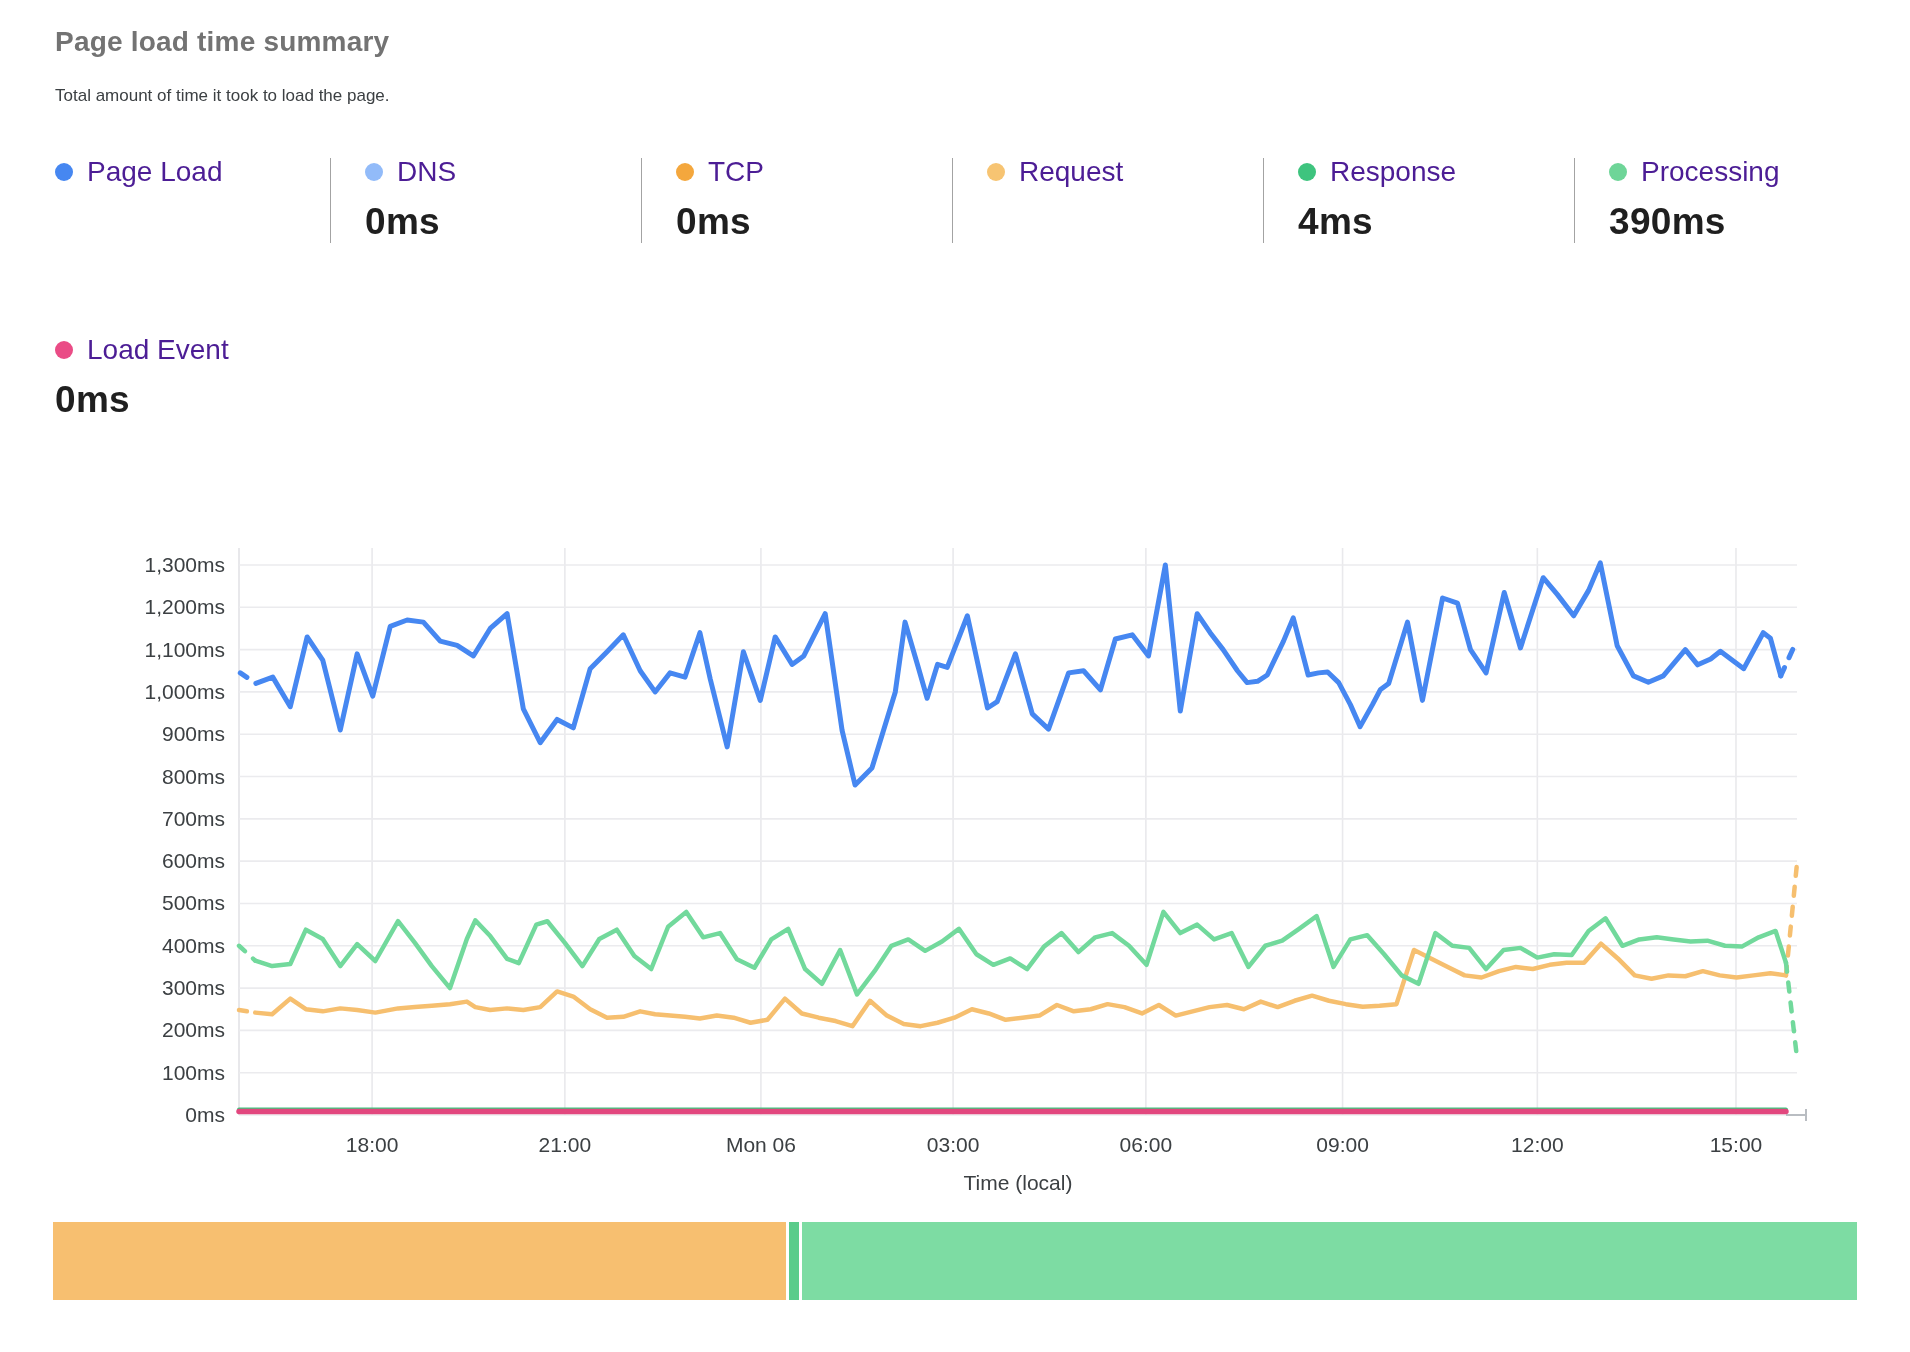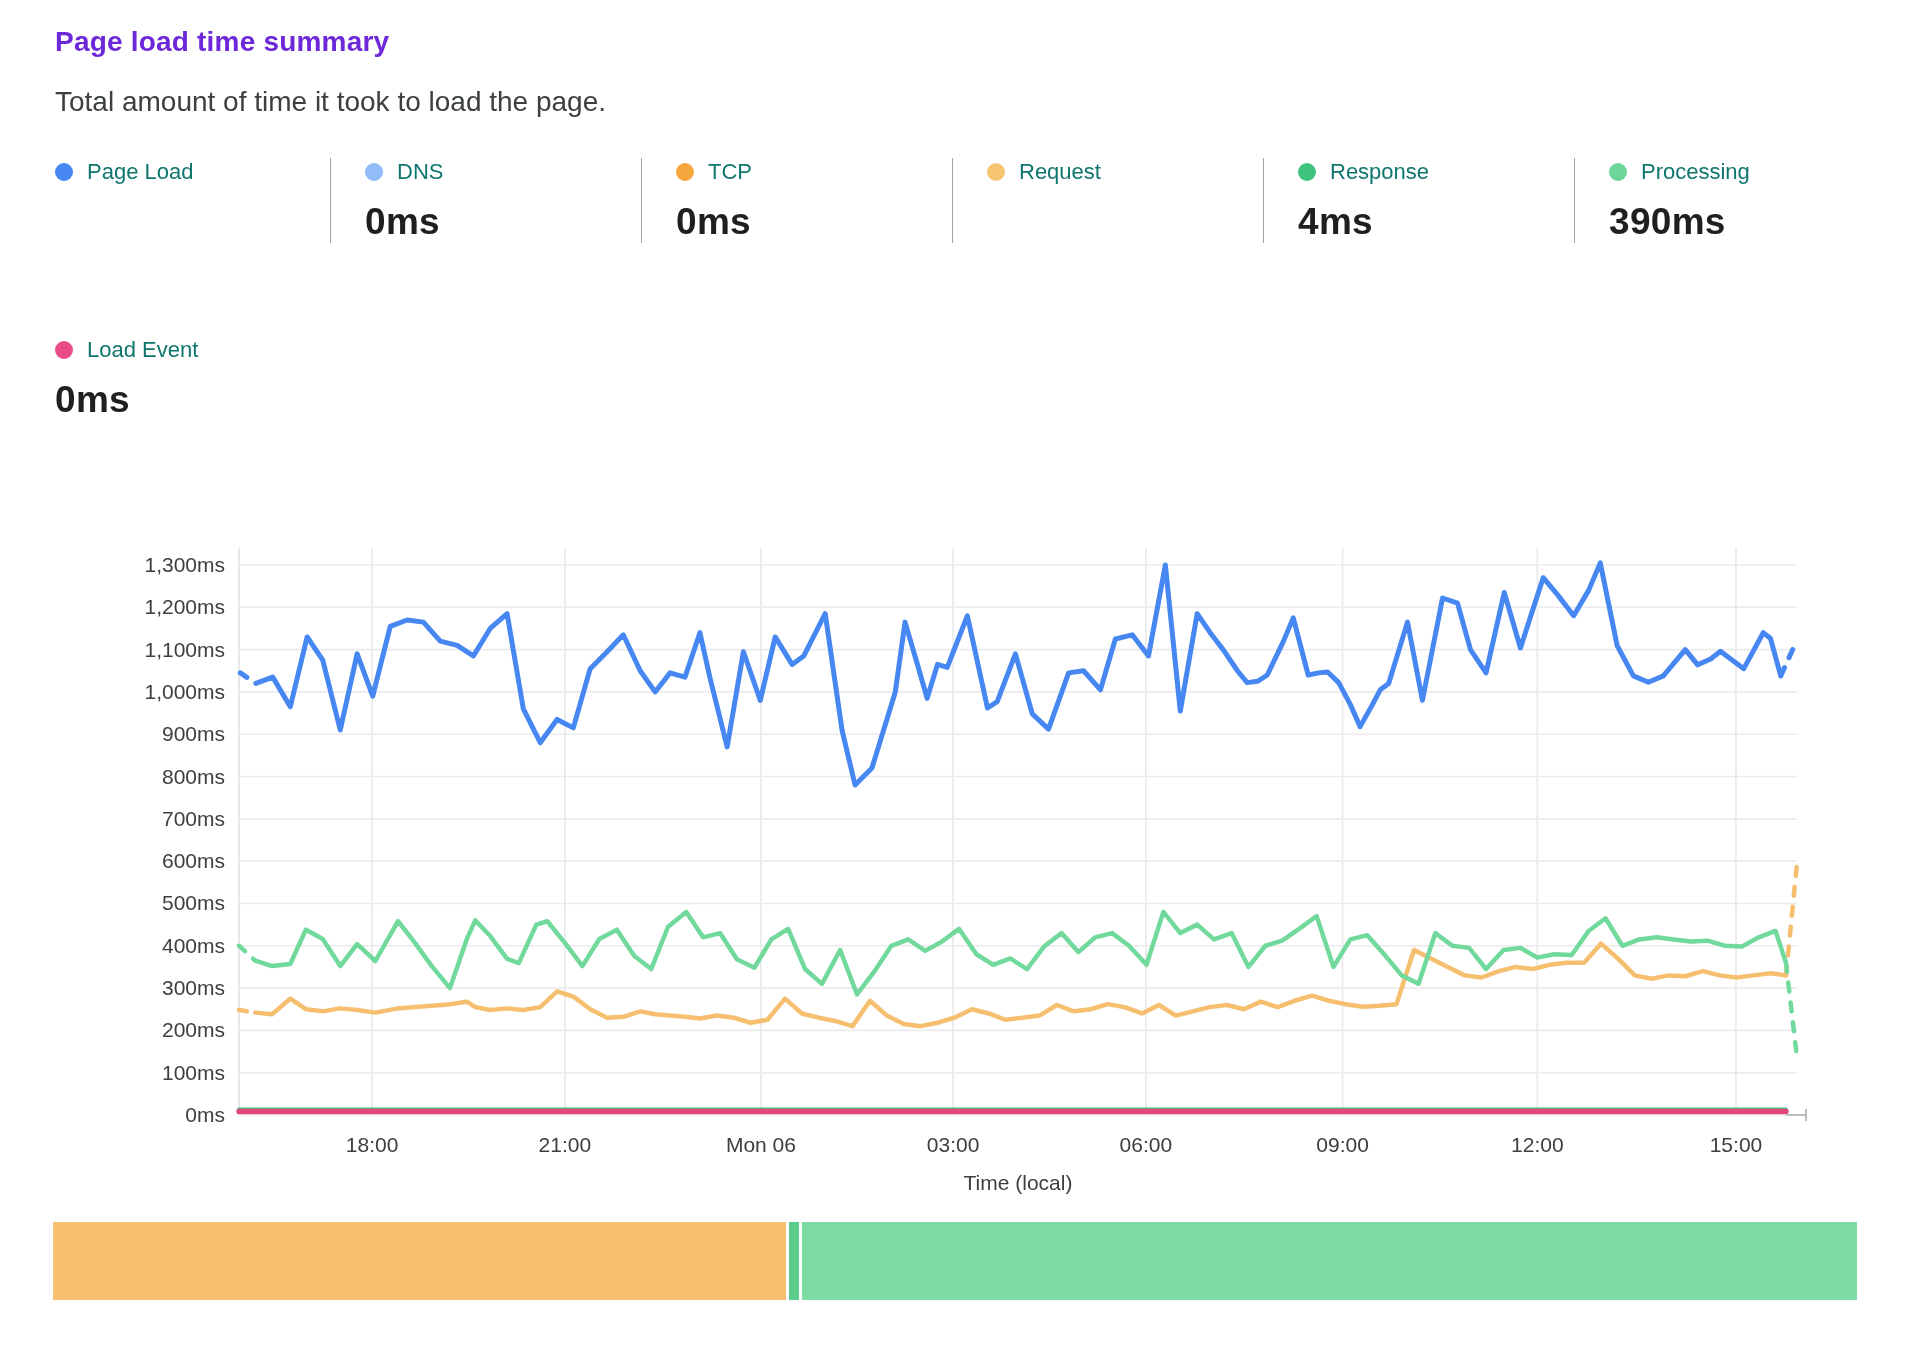--- a/index.html
+++ b/index.html
@@ -2,35 +2,35 @@
 <html><head>
 <meta charset="utf-8">
 <style>
   html,body{margin:0;padding:0;}
   body{
     width:1910px;height:1352px;position:relative;overflow:hidden;
     background:#ffffff;font-family:"Liberation Sans",sans-serif;color:#202124;
   }
   .page-title{
     position:absolute;left:55px;top:26px;margin:0;
-    font-size:28px;font-weight:700;color:#6d28d9;letter-spacing:0.2px;
+    font-size:28px;font-weight:700;color:#737373;letter-spacing:0.2px;
   }
   .page-subtitle{
     position:absolute;left:55px;top:86px;margin:0;
-    font-size:28px;font-weight:400;color:#3c4043;
+    font-size:17px;font-weight:400;color:#3c4043;
   }
   .stats{
     position:absolute;left:55px;top:158px;width:1830px;display:flex;align-items:stretch;
   }
   .stats.row2{top:336px;}
   .stat{width:311px;box-sizing:border-box;padding-left:34px;border-left:1px solid #a3a3a3;}
   .stat.first{width:275px;padding-left:0;border-left:none;}
   .stat-top{display:flex;align-items:center;gap:14px;height:28px;}
   .dot{width:18px;height:18px;border-radius:50%;flex:0 0 auto;background:#ccc;}
-  .stat-label{font-size:22px;color:#0f766e;white-space:nowrap;}
+  .stat-label{font-size:28px;color:#4c1d95;white-space:nowrap;}
   .stat-value{margin-top:15px;font-size:37px;font-weight:700;color:#1f1f1f;letter-spacing:0.3px;}
   #chart{position:absolute;left:0;top:440px;}
   #chart text{font-family:"Liberation Sans",sans-serif;}
   .status-bar{
     position:absolute;left:53px;top:1222px;width:1804px;height:78px;
     display:flex;flex-direction:row;
   }
   .status-bar .seg{height:100%;}
 </style>
 </head>

